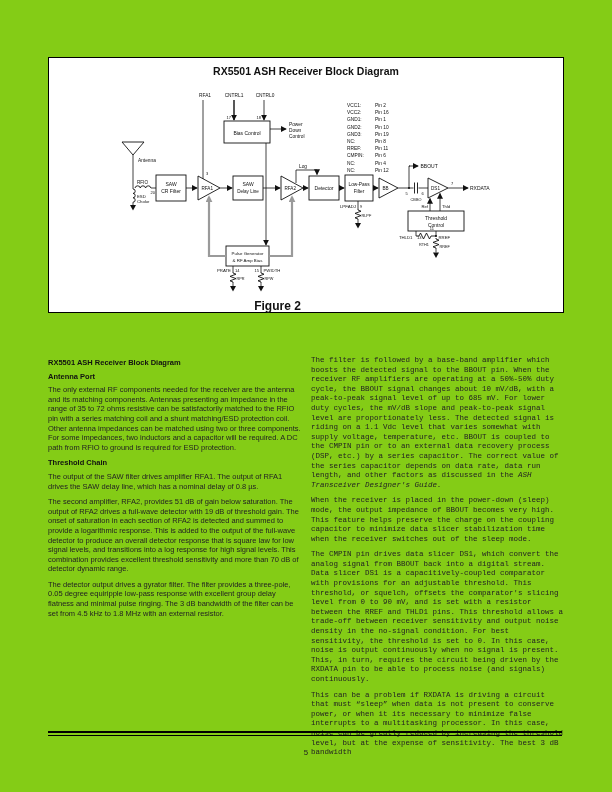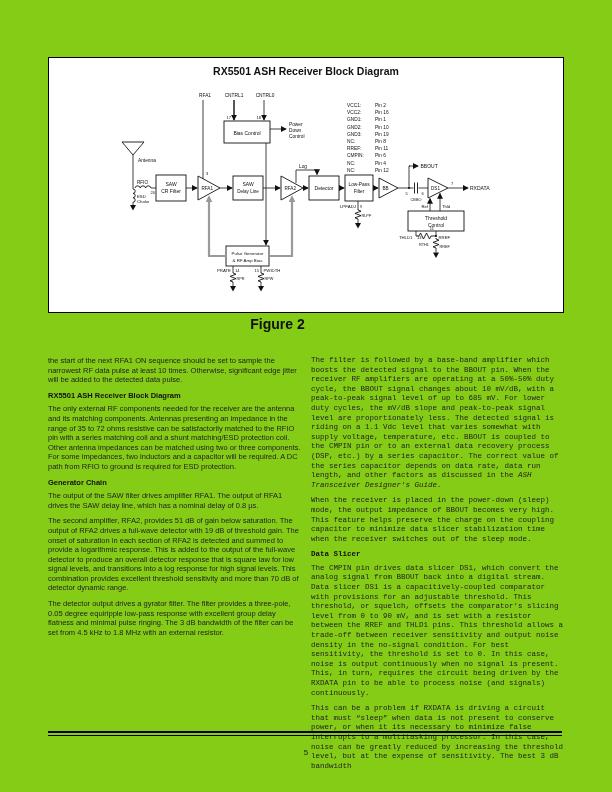--- a/index.html
+++ b/index.html
@@ -1,22 +1,22 @@
 <!DOCTYPE html>
 <html><head>
 <meta charset="utf-8">
 <style>
   html,body{margin:0;padding:0;background:#fff;}
   #page{position:relative;width:612px;height:792px;background:#84cc16;overflow:hidden;
         font-family:"Liberation Sans",sans-serif;color:#1d1d1d;}
   .figure-frame{position:absolute;left:48px;top:57px;width:514px;height:254px;border:1px solid #000;background:#fff;}
   .figure-frame svg{display:block;}
   svg text{font-family:"Liberation Sans",sans-serif;fill:#111;}
-  .caption{position:absolute;left:0;top:316px;width:555px;text-align:center;
-           font-size:14px;font-weight:bold;color:#111;}
+  .caption{position:absolute;left:0;top:299px;width:555px;text-align:center;
+           font-size:12px;font-weight:bold;color:#111;}
   .bodytext{position:absolute;left:48px;top:356px;width:516px;}
   .col{position:absolute;top:0;width:253px;}
   .col.left{left:0;}
   .col.right{left:263px;font-family:Liberation Mono, monospace;}
   .para{font-size:7.5px;line-height:9.6px;margin:0 0 6px 0;color:#232323;text-align:left;}
   .subhead{font-size:7.5px;line-height:9.6px;font-weight:bold;margin:2px 0 4px 0;color:#111;}
   .footer-rule{position:absolute;left:48px;top:731px;width:514px;height:2px;
                border-top:2.2px solid #000;border-bottom:1px solid #000;}
   .page-number{position:absolute;left:0;top:748px;width:612px;text-align:center;
                font-size:7.8px;color:#222;}
@@ -200,32 +200,31 @@
       <text x="215.5" y="222" font-size="3.8">RPW</text>
       <line x1="212" y1="225.5" x2="212" y2="228" stroke="#111" stroke-width="0.8"></line>
       <path d="M209,228 h6 l-3,5.5 z" fill="#111"></path>
     </svg>
   </div>
 
   <div class="caption">Figure 2</div>
 
   <div class="bodytext">
     <div class="col left">
-      <p class="para">the start of the next RFA1 ON sequence should be set to sample the narrowest RF data pulse at least 10 times. Otherwise, significant edge jitter will be added to the detected data pulse.</p>
       <p class="subhead">RX5501 ASH Receiver Block Diagram</p>
+      <p class="subhead">Antenna Port</p>
       <p class="para">The only external RF components needed for the receiver are the antenna and its matching components. Antennas presenting an impedance in the range of 35 to 72 ohms resistive can be satisfactorily matched to the RFIO pin with a series matching coil and a shunt matching/ESD protection coil. Other antenna impedances can be matched using two or three components. For some impedances, two inductors and a capacitor will be required. A DC path from RFIO to ground is required for ESD protection.</p>
-      <p class="subhead">Generator Chain</p>
+      <p class="subhead">Threshold Chain</p>
       <p class="para">The output of the SAW filter drives amplifier RFA1. The output of RFA1 drives the SAW delay line, which has a nominal delay of 0.8 µs.</p>
       <p class="para">The second amplifier, RFA2, provides 51 dB of gain below saturation. The output of RFA2 drives a full-wave detector with 19 dB of threshold gain. The onset of saturation in each section of RFA2 is detected and summed to provide a logarithmic response. This is added to the output of the full-wave detector to produce an overall detector response that is square law for low signal levels, and transitions into a log response for high signal levels. This combination provides excellent threshold sensitivity and more than 70 dB of detector dynamic range.</p>
       <p class="para">The detector output drives a gyrator filter. The filter provides a three-pole, 0.05 degree equiripple low-pass response with excellent group delay flatness and minimal pulse ringing. The 3 dB bandwidth of the filter can be set from 4.5 kHz to 1.8 MHz with an external resistor.</p>
     </div>
     <div class="col right">
       <p class="para"><span>The filter is followed by a base-band amplifier which boosts the detected signal to the BBOUT pin. When the receiver RF amplifiers are operating at a 50%-50% duty cycle, the BBOUT signal changes about 10 mV/dB, with a peak-to-peak signal level of up to 685 mV. For lower duty cycles, the mV/dB slope and peak-to-peak signal level are proportionately less. The detected signal is riding on a 1.1 Vdc level that varies somewhat with supply voltage, temperature, etc. BBOUT is coupled to the CMPIN pin or to an external data recovery process (DSP, etc.) by a series capacitor. The correct value of the series capacitor depends on data rate, data run length, and other factors as discussed in the </span><i>ASH Transceiver Designer's Guide.</i></p>
       <p class="para">When the receiver is placed in the power-down (sleep) mode, the output impedance of BBOUT becomes very high. This feature helps preserve the charge on the coupling capacitor to minimize data slicer stabilization time when the receiver switches out of the sleep mode.</p>
-      <p class="subhead">Data Slicer</p>
       <p class="para">The CMPIN pin drives data slicer DS1, which convert the analog signal from BBOUT back into a digital stream. Data slicer DS1 is a capacitively-coupled comparator with provisions for an adjustable threshold. This threshold, or squelch, offsets the comparator's slicing level from 0 to 90 mV, and is set with a resistor between the RREF and THLD1 pins. This threshold allows a trade-off between receiver sensitivity and output noise density in the no-signal condition. For best sensitivity, the threshold is set to 0. In this case, noise is output continuously when no signal is present. This, in turn, requires the circuit being driven by the RXDATA pin to be able to process noise (and signals) continuously.</p>
       <p class="para">This can be a problem if RXDATA is driving a circuit that must “sleep” when data is not present to conserve power, or when it its necessary to minimize false interrupts to a multitasking processor. In this case, noise can be greatly reduced by increasing the threshold level, but at the expense of sensitivity. The best 3 dB bandwidth</p>
     </div>
   </div>
 
   <div class="footer-rule"></div>
   <div class="page-number">5</div>
 
 </div>
 

